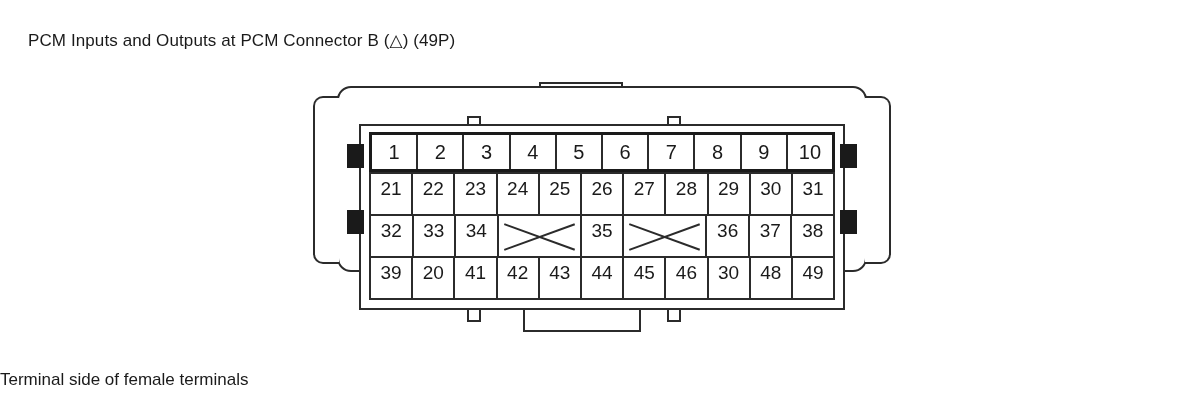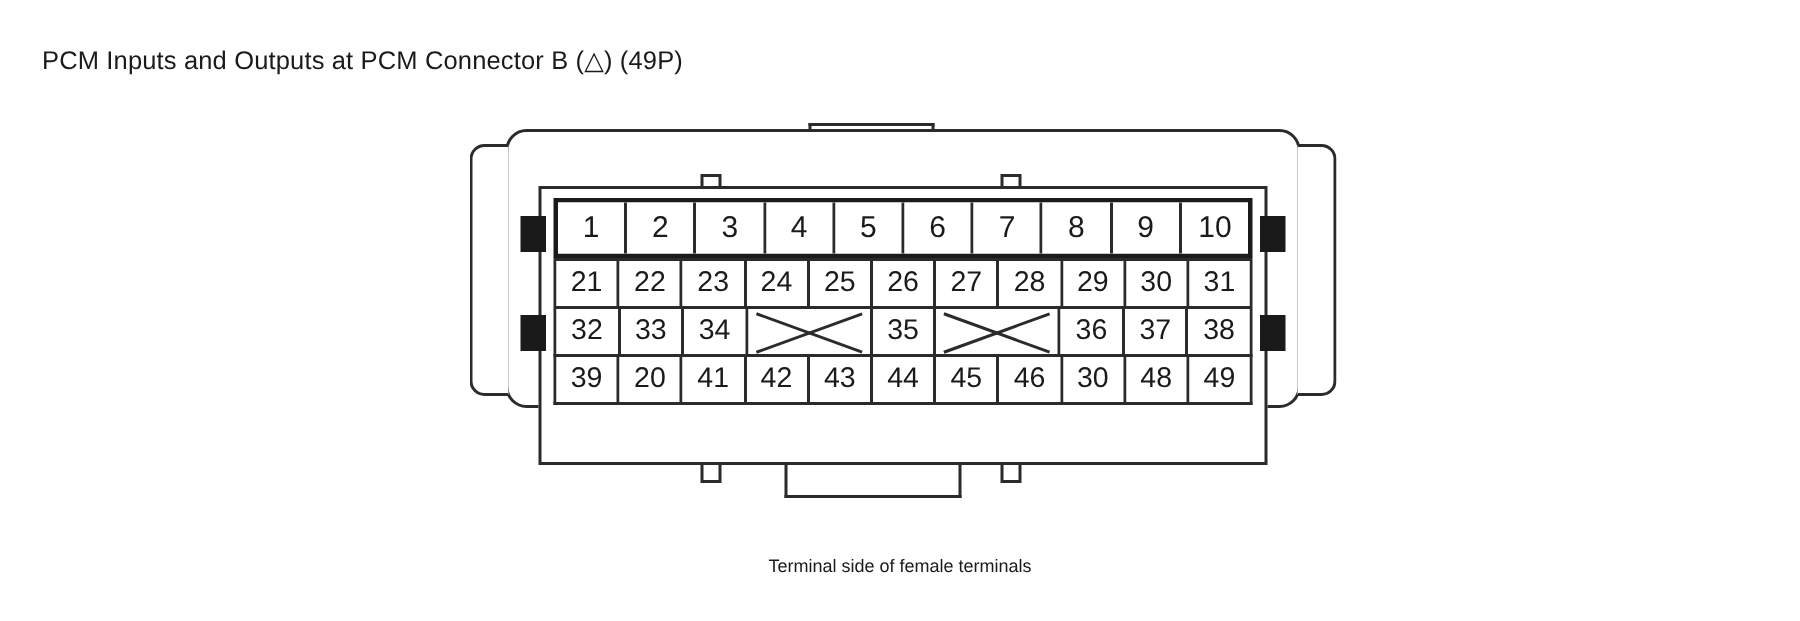--- a/index.html
+++ b/index.html
@@ -23,22 +23,21 @@
     font-size: 17px;
     letter-spacing: 0.1px;
     white-space: nowrap;
   }
 
   #caption {
     position: absolute;
     left: 0;
     right: 0;
     top: 370px;
-    text-align: center;
-    font-size: 12px;
+    font-size: 17px;
   }
 
   
   #connector {
     position: absolute;
     left: 337px;
     top: 82px;
     width: 530px;
     height: 250px;
   }
@@ -150,21 +149,21 @@
   .row.thin {
     border-left: 2px solid #2b2b2b;
     border-right: 2px solid #2b2b2b;
     border-bottom: 2px solid #2b2b2b;
   }
   .row.thin.first-thin {
     border-top: 2px solid #2b2b2b;
   }
   .cell {
     flex: 1 1 0;
-    height: 30px;
+    height: 40px;
     line-height: 30px;
     text-align: center;
     font-size: 19px;
     border-right: 2px solid #2b2b2b;
     box-sizing: border-box;
     position: relative;
     background: #fff;
     white-space: nowrap;
   }
   .row .cell:last-child { border-right: none; }

